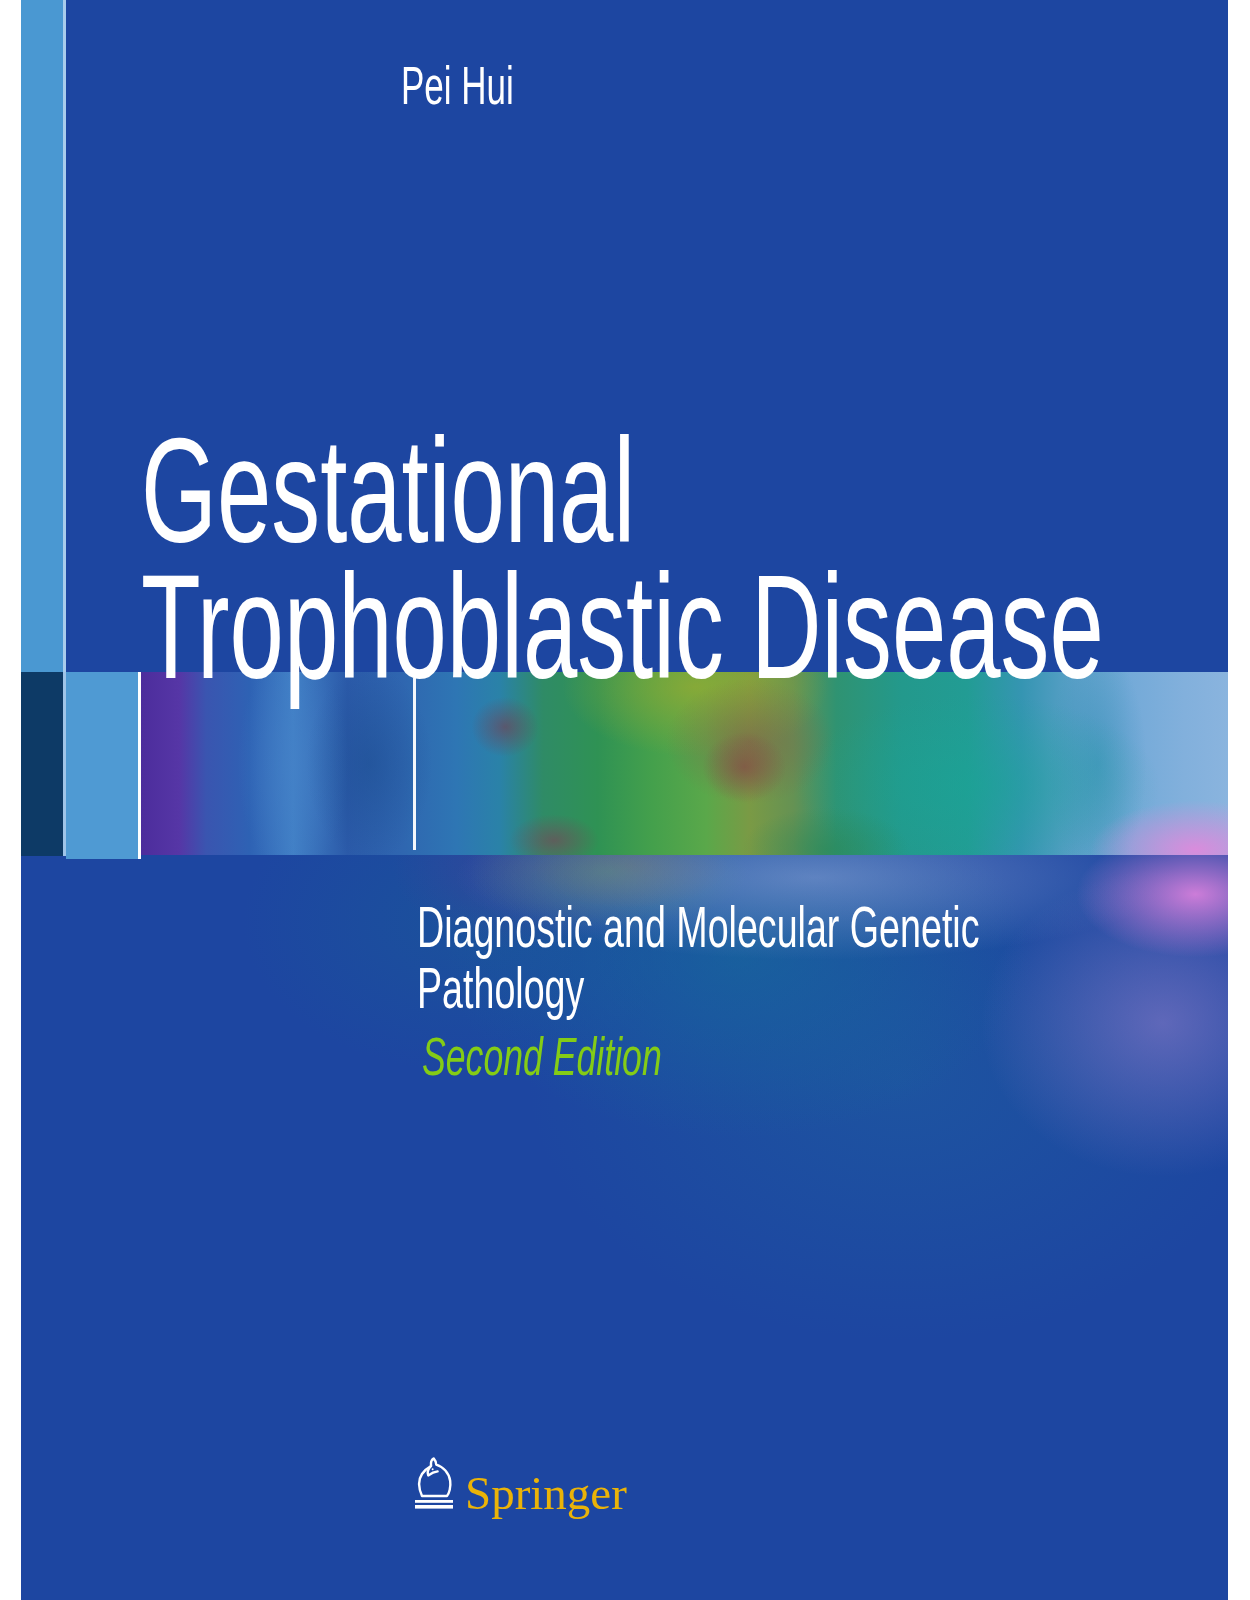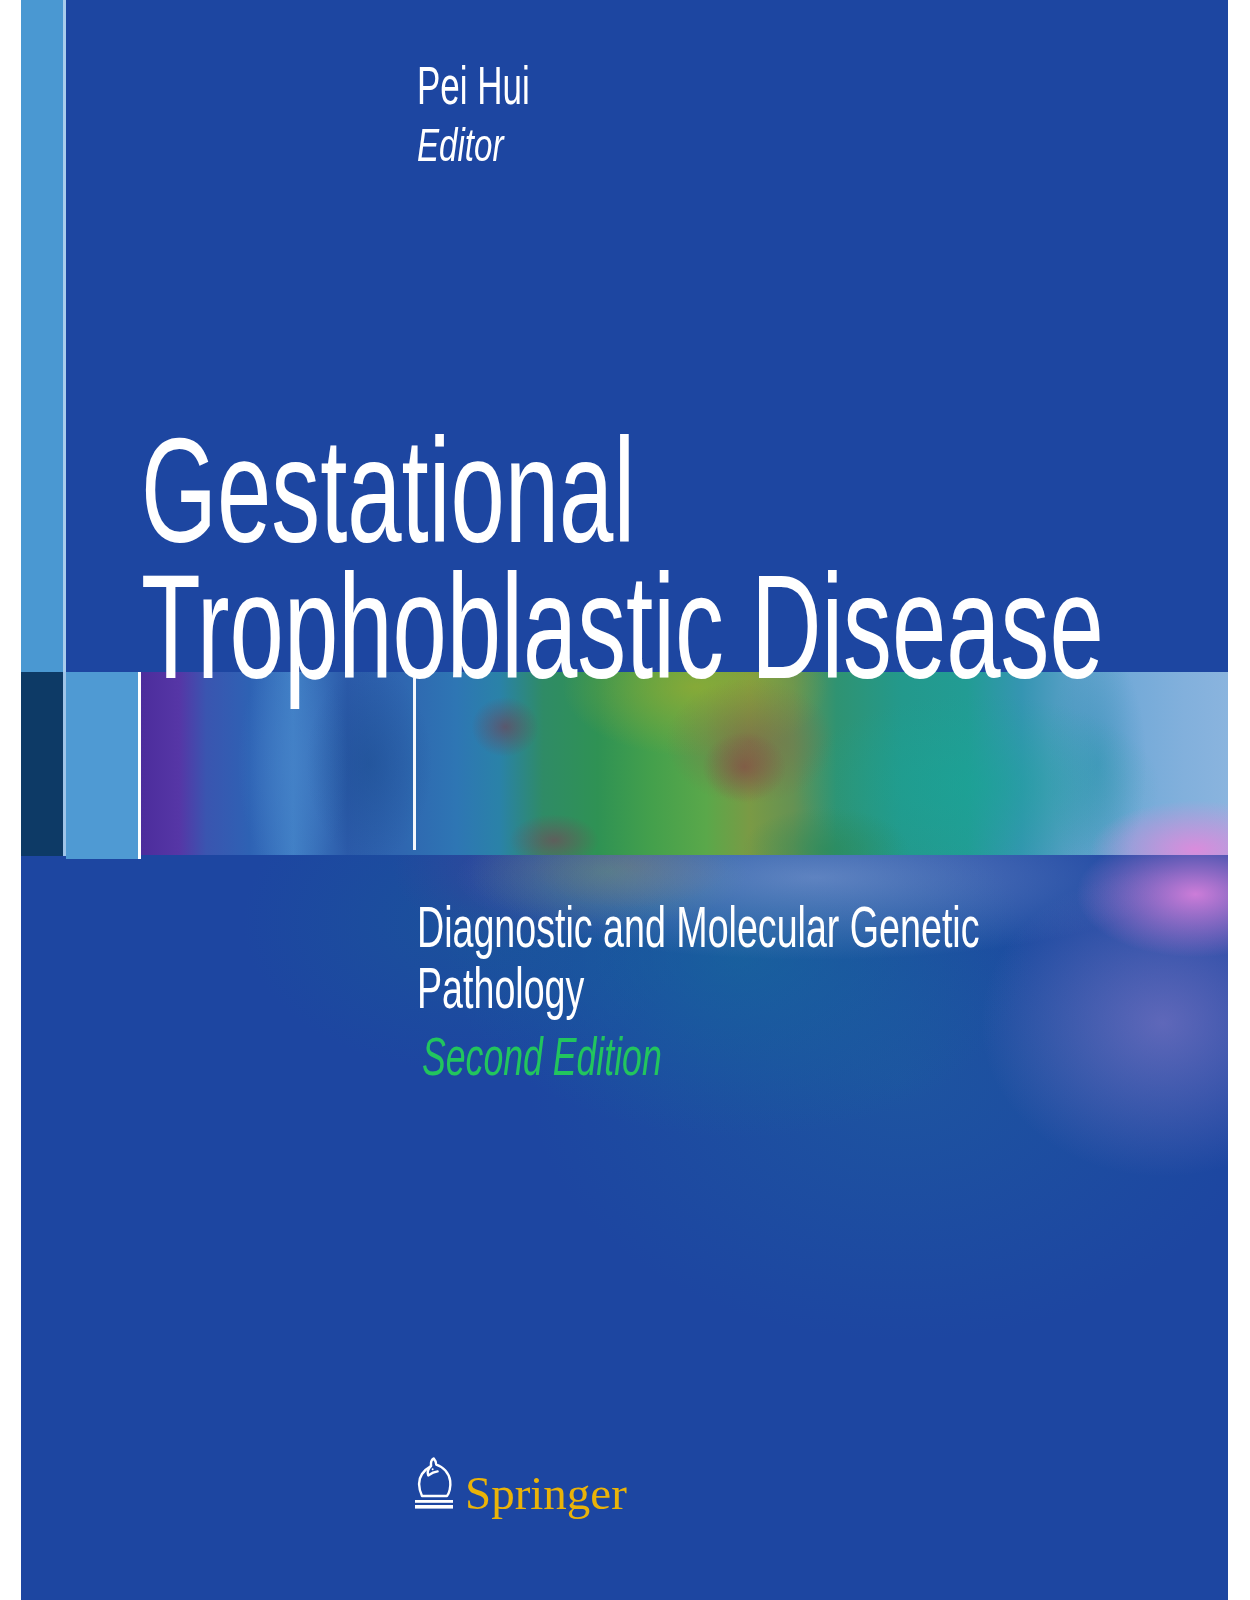--- a/index.html
+++ b/index.html
@@ -67,42 +67,42 @@
       radial-gradient(200px 120px at 36% 2%, rgba(90,60,150,0.4), rgba(90,60,150,0) 70%),
       radial-gradient(420px 260px at 55% 18%, rgba(20,115,155,0.5), rgba(20,115,155,0) 70%),
       radial-gradient(300px 200px at 30% 12%, rgba(25,95,150,0.45), rgba(25,95,150,0) 75%),
       radial-gradient(500px 350px at 70% 40%, rgba(30,120,160,0.28), rgba(30,120,160,0) 75%);
   }
   
   .cx{display:inline-block;transform:scaleX(0.66);transform-origin:0 50%;white-space:nowrap;}
   .cx72{display:inline-block;transform:scaleX(0.72);transform-origin:0 50%;white-space:nowrap;}
 
   .author-block{
-    position:absolute;left:396px;top:58px;color:#ffffff;
+    position:absolute;left:380px;top:58px;color:#ffffff;
   }
   .author-name{font-size:53px;line-height:56px;font-weight:400;}
   .author-role{font-size:46px;line-height:50px;font-style:italic;margin-top:6px;}
 
   .title{
     position:absolute;left:120px;top:423px;margin:0;
     color:#ffffff;font-weight:400;
     font-size:148px;line-height:136px;
   }
   .title .line{display:block;}
 
   .subtitle{
     position:absolute;left:396px;top:897px;margin:0;
     color:#ffffff;font-weight:400;
     font-size:57px;line-height:61px;
   }
   .subtitle .line{display:block;}
 
   .edition{
     position:absolute;left:401px;top:1027px;
-    color:#22c55e;font-style:italic;font-weight:400;
+    color:#84cc16;font-style:italic;font-weight:400;
     font-size:54px;line-height:58px;
   }
 
   
   .publisher{position:absolute;left:387px;top:1456px;height:72px;}
   .knight{position:absolute;left:0;top:0;}
   .publisher-name{
     position:absolute;left:57px;top:12px;
     font-family:"Liberation Serif", serif;
     font-size:47px;line-height:50px;color:#eab308;font-weight:500;
@@ -120,23 +120,20 @@
 
   <div class="band">
     <div class="band-vline"></div>
   </div>
 
   <div class="wash"></div>
 
   <div class="author-block">
     <div class="author-name">
       <span class="cx">Pei Hui</span>
-    </div>
-    <div class="author-role">
-      <span class="cx72">Editor</span>
     </div>
   </div>
 
   <h1 class="title">
     <span class="line"><span class="cx">Gestational</span></span>
     <span class="line"><span class="cx">Trophoblastic Disease</span></span>
   </h1>
 
   <h2 class="subtitle">
     <span class="line"><span class="cx">Diagnostic and Molecular Genetic</span></span>

